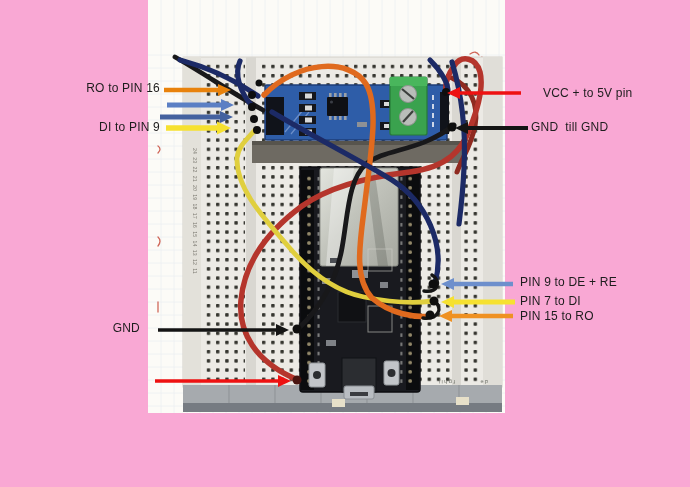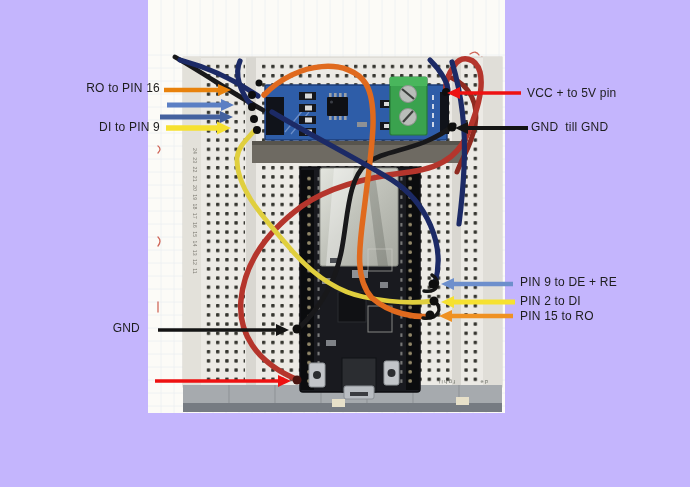--- a/index.html
+++ b/index.html
@@ -1,17 +1,17 @@
 <!DOCTYPE html>
 <html><head>
 <meta charset="utf-8">
 <style>
   html,body{margin:0;padding:0;background:#ffffff;}
   .stage{
-    position:relative;width:690px;height:487px;background:#c4b5fd;overflow:hidden;
+    position:relative;width:690px;height:487px;background:#f9a8d4;overflow:hidden;
     font-family:"Liberation Sans", sans-serif;
   }
   .stage svg{position:absolute;left:0;top:0;}
   .label{
     position:absolute;font-size:12px;line-height:13px;color:#1d1d1d;
     white-space:pre;letter-spacing:0.2px;
   }
   .ra{text-align:right;width:130px;}
 </style>
 </head>
@@ -276,22 +276,22 @@
     <g>
       <line x1="513" y1="316" x2="451" y2="316" stroke="#ef9122" stroke-width="4.5"></line>
       <polygon points="439,316 452,310 452,322" fill="#ef9122"></polygon>
     </g>
   </g>
 </svg>
 
 <div class="label ra" style="left:30px;top:82px;">RO to PIN 16</div>
 <div class="label ra" style="left:30px;top:121px;">DI to PIN 9</div>
 
-<div class="label" style="left:527px;top:87px;">VCC + to 5V pin</div>
+<div class="label" style="left:543px;top:87px;">VCC + to 5V pin</div>
 <div class="label" style="left:531px;top:121px;">GND  till GND</div>
 
 <div class="label" style="left:520px;top:276px;">PIN 9 to DE + RE</div>
-<div class="label" style="left:520px;top:295px;">PIN 2 to DI</div>
+<div class="label" style="left:520px;top:295px;">PIN 7 to DI</div>
 <div class="label" style="left:520px;top:310px;">PIN 15 to RO</div>
 
 <div class="label ra" style="left:10px;top:322px;text-align:right;">GND</div>
 
 </div>
 
 </body></html>

